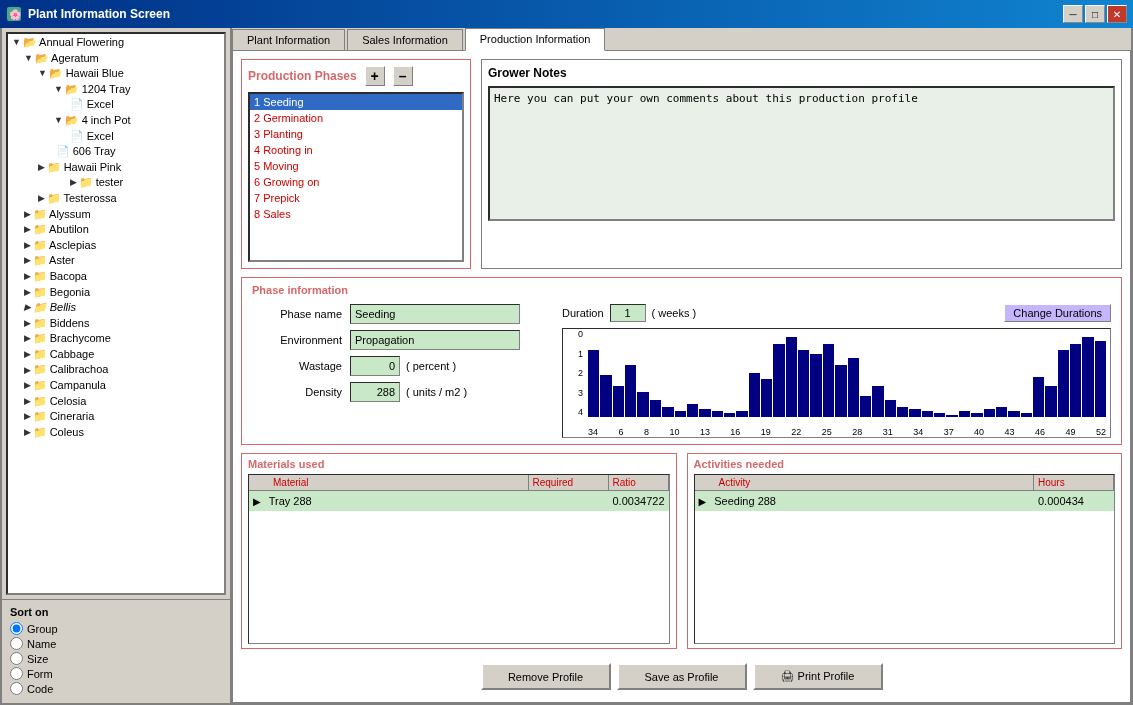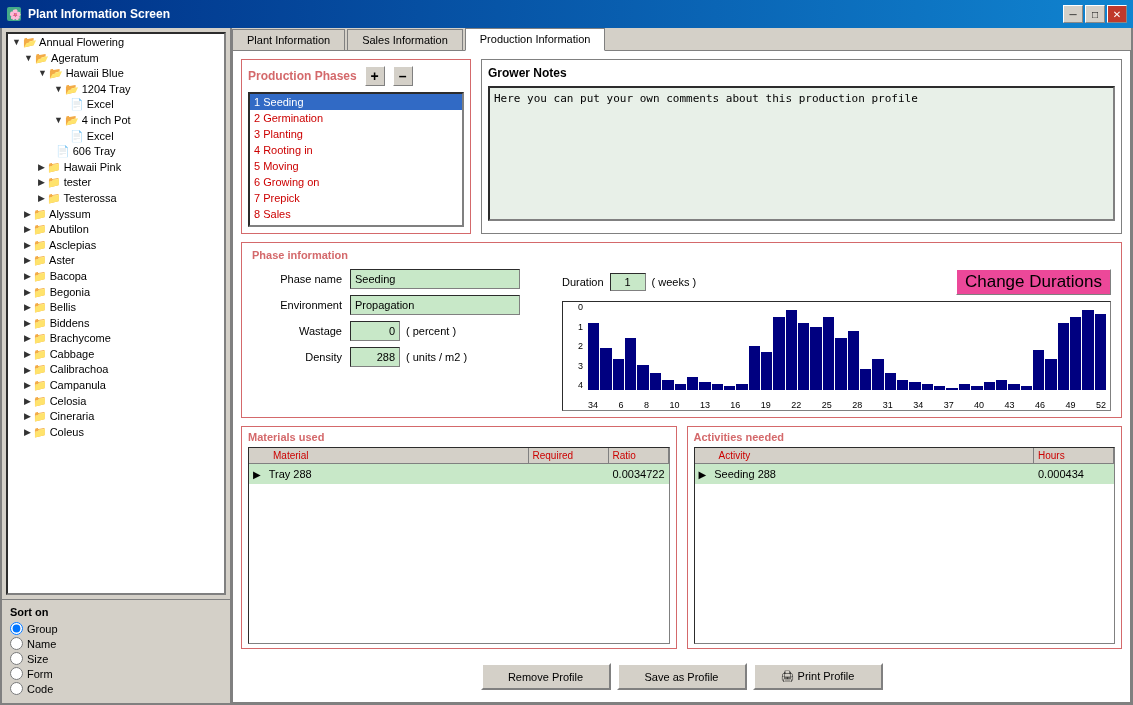--- a/index.html
+++ b/index.html
@@ -137,21 +137,21 @@
       border-top-color: #fff; border-left-color: #fff;
       font-size: 14px; font-weight: bold;
       cursor: pointer; display: inline-flex;
       align-items: center; justify-content: center;
       line-height: 1;
     }
 
     .phases-list {
       background: white;
       border: 2px inset #808080;
-      height: 135px;
+      height: 170px;
       overflow-y: auto;
     }
     .phase-item {
       padding: 2px 4px;
       color: #c00;
       cursor: pointer;
     }
     .phase-item.selected {
       background: #316ac5;
       color: white;
@@ -232,26 +232,26 @@
     .duration-input {
       width: 36px;
       background: #c8e8c8;
       border: 1px inset #808080;
       text-align: center;
       font-size: 11px;
       padding: 2px;
     }
     .change-durations-btn {
       margin-left: auto;
-      background: #ec4899;
+      background: #c4b5fd;
       border: 1px solid #808080;
       border-top-color: #fff; border-left-color: #fff;
       padding: 2px 8px;
       cursor: pointer;
-      font-size: 17px;
+      font-size: 11px;
     }
 
     .bar-chart {
       border: 1px inset #808080;
       background: white;
       height: 110px;
       position: relative;
       padding: 4px 4px 20px 25px;
       overflow: hidden;
     }
@@ -398,29 +398,29 @@
       <div id="tree-container">
           <div class="tree-item" style="padding-left: 4px;"><span style="font-size:9px;margin-right:2px;color:#333">▼</span><span>📂 Annual Flowering</span></div>
           <div class="tree-item" style="padding-left: 16px;"><span style="font-size:9px;margin-right:2px;color:#333">▼</span><span>📂 Ageratum</span></div>
           <div class="tree-item" style="padding-left: 30px;"><span style="font-size:9px;margin-right:2px;color:#333">▼</span><span>📂 Hawaii Blue</span></div>
           <div class="tree-item" style="padding-left: 46px;"><span style="font-size:9px;margin-right:2px;color:#333">▼</span><span>📂 1204 Tray</span></div>
           <div class="tree-item" style="padding-left: 60px;"><span style="font-size:9px;margin-right:2px;color:#333"></span><span>📄 Excel</span></div>
           <div class="tree-item" style="padding-left: 46px;"><span style="font-size:9px;margin-right:2px;color:#333">▼</span><span>📂 4 inch Pot</span></div>
           <div class="tree-item" style="padding-left: 60px;"><span style="font-size:9px;margin-right:2px;color:#333"></span><span>📄 Excel</span></div>
           <div class="tree-item" style="padding-left: 46px;"><span style="font-size:9px;margin-right:2px;color:#333"></span><span>📄 606 Tray</span></div>
           <div class="tree-item" style="padding-left: 30px;"><span style="font-size:9px;margin-right:2px;color:#333">▶</span><span>📁 Hawaii Pink</span></div>
-          <div class="tree-item" style="padding-left: 30px;"><span style="font-size:9px;margin-right:2px;color:#333">▶</span><span>📁 tester</span></div>
+          <div class="tree-item" style="padding-left: 30px; margin-left: 32px;"><span style="font-size:9px;margin-right:2px;color:#333">▶</span><span>📁 tester</span></div>
           <div class="tree-item" style="padding-left: 30px;"><span style="font-size:9px;margin-right:2px;color:#333">▶</span><span>📁 Testerossa</span></div>
           <div class="tree-item" style="padding-left: 16px;"><span style="font-size:9px;margin-right:2px;color:#333">▶</span><span>📁 Alyssum</span></div>
           <div class="tree-item" style="padding-left: 16px;"><span style="font-size:9px;margin-right:2px;color:#333">▶</span><span>📁 Abutilon</span></div>
           <div class="tree-item" style="padding-left: 16px;"><span style="font-size:9px;margin-right:2px;color:#333">▶</span><span>📁 Asclepias</span></div>
           <div class="tree-item" style="padding-left: 16px;"><span style="font-size:9px;margin-right:2px;color:#333">▶</span><span>📁 Aster</span></div>
           <div class="tree-item" style="padding-left: 16px;"><span style="font-size:9px;margin-right:2px;color:#333">▶</span><span>📁 Bacopa</span></div>
           <div class="tree-item" style="padding-left: 16px;"><span style="font-size:9px;margin-right:2px;color:#333">▶</span><span>📁 Begonia</span></div>
-          <div class="tree-item" style="padding-left: 16px;"><span style="font-size:9px;margin-right:2px;color:#333">▶</span><span>📁 Bellis</span></div>
+          <div class="tree-item" style="padding-left: 16px; font-style: italic;"><span style="font-size:9px;margin-right:2px;color:#333">▶</span><span>📁 Bellis</span></div>
           <div class="tree-item" style="padding-left: 16px;"><span style="font-size:9px;margin-right:2px;color:#333">▶</span><span>📁 Biddens</span></div>
           <div class="tree-item" style="padding-left: 16px;"><span style="font-size:9px;margin-right:2px;color:#333">▶</span><span>📁 Brachycome</span></div>
           <div class="tree-item" style="padding-left: 16px;"><span style="font-size:9px;margin-right:2px;color:#333">▶</span><span>📁 Cabbage</span></div>
           <div class="tree-item" style="padding-left: 16px;"><span style="font-size:9px;margin-right:2px;color:#333">▶</span><span>📁 Calibrachoa</span></div>
           <div class="tree-item" style="padding-left: 16px;"><span style="font-size:9px;margin-right:2px;color:#333">▶</span><span>📁 Campanula</span></div>
           <div class="tree-item" style="padding-left: 16px;"><span style="font-size:9px;margin-right:2px;color:#333">▶</span><span>📁 Celosia</span></div>
           <div class="tree-item" style="padding-left: 16px;"><span style="font-size:9px;margin-right:2px;color:#333">▶</span><span>📁 Cineraria</span></div>
           <div class="tree-item" style="padding-left: 16px;"><span style="font-size:9px;margin-right:2px;color:#333">▶</span><span>📁 Coleus</span></div>
         </div>
     </div>

